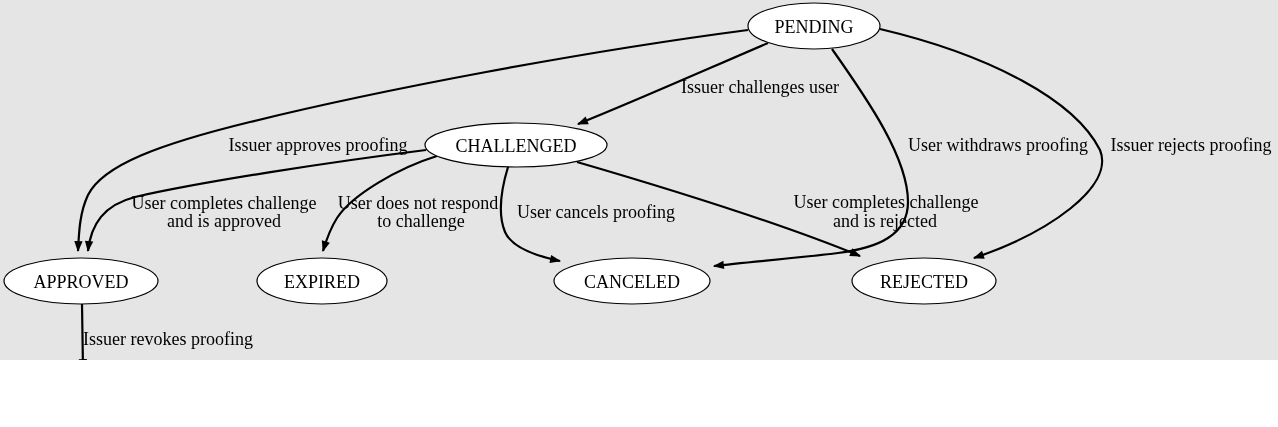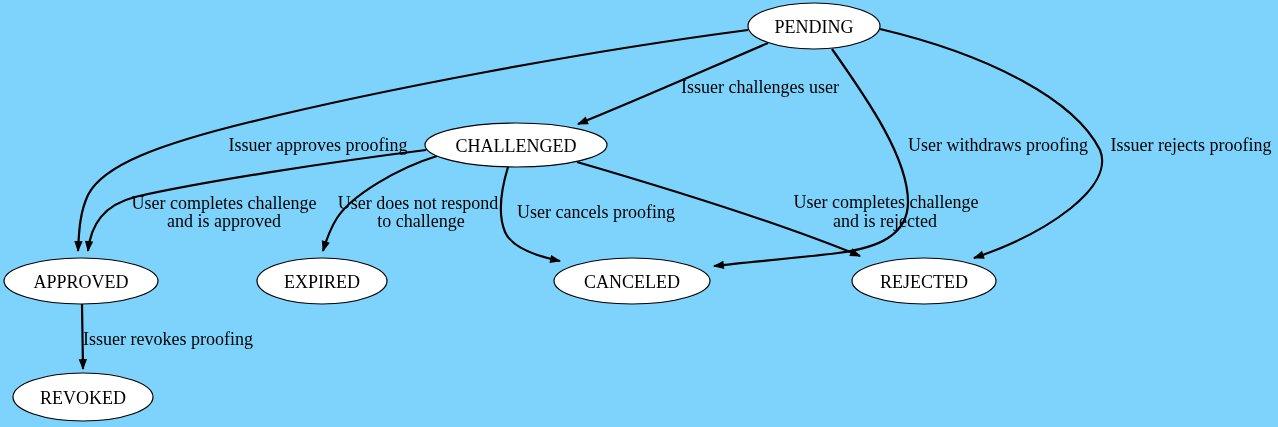--- a/index.html
+++ b/index.html
@@ -2,22 +2,22 @@
 <html><head>
 <meta charset="utf-8">
 <style>
   html, body {
     margin: 0;
     padding: 0;
     background: #ffffff;
   }
   .diagram-wrap {
     width: 1278px;
-    height: 427px;
-    background: #7dd3fc;
+    height: 360px;
+    background: #e5e5e5;
     overflow: hidden;
   }
   svg {
     display: block;
     font-family: "Liberation Serif", "DejaVu Serif", serif;
   }
   .edge {
     fill: none;
     stroke: #000000;
     stroke-width: 2.2;

